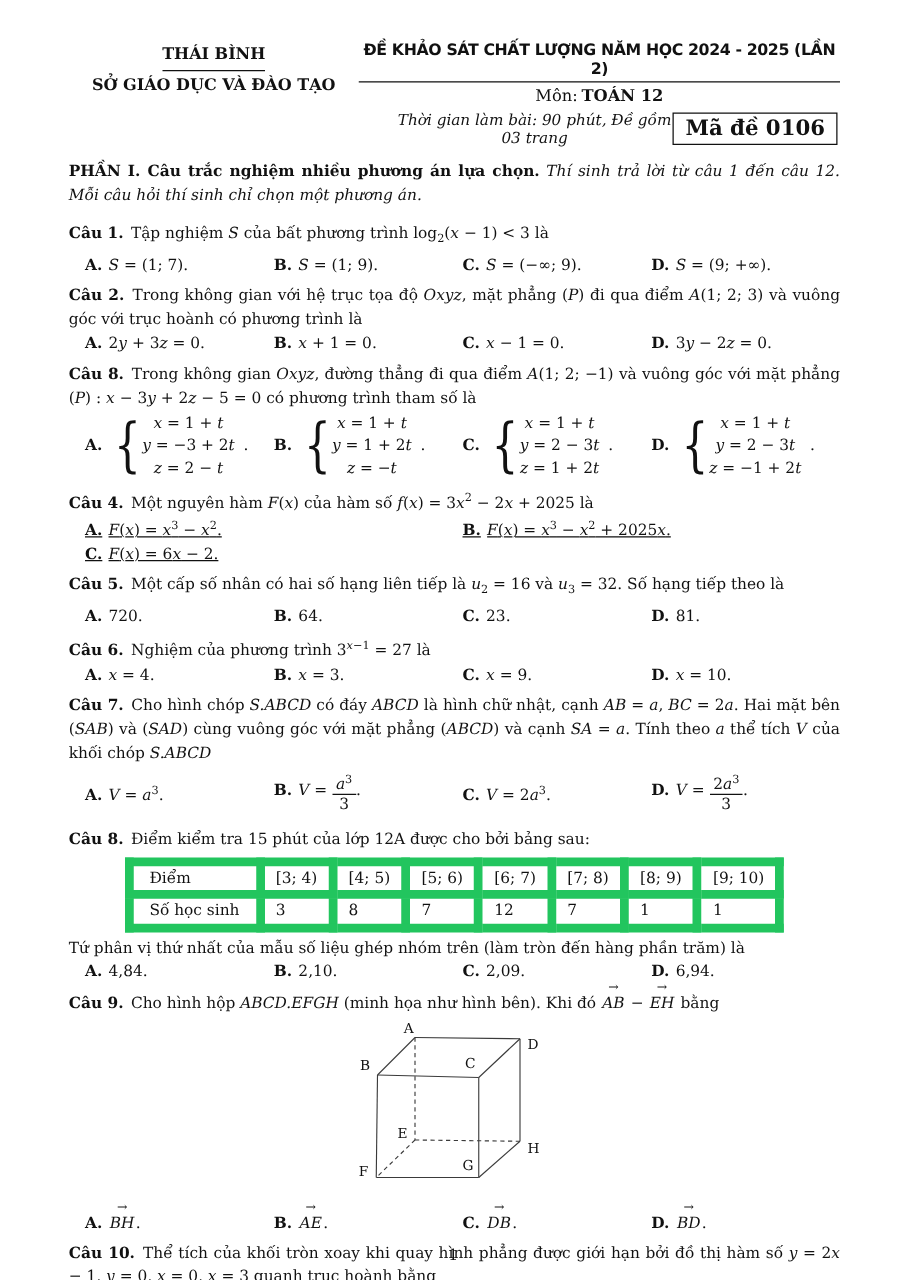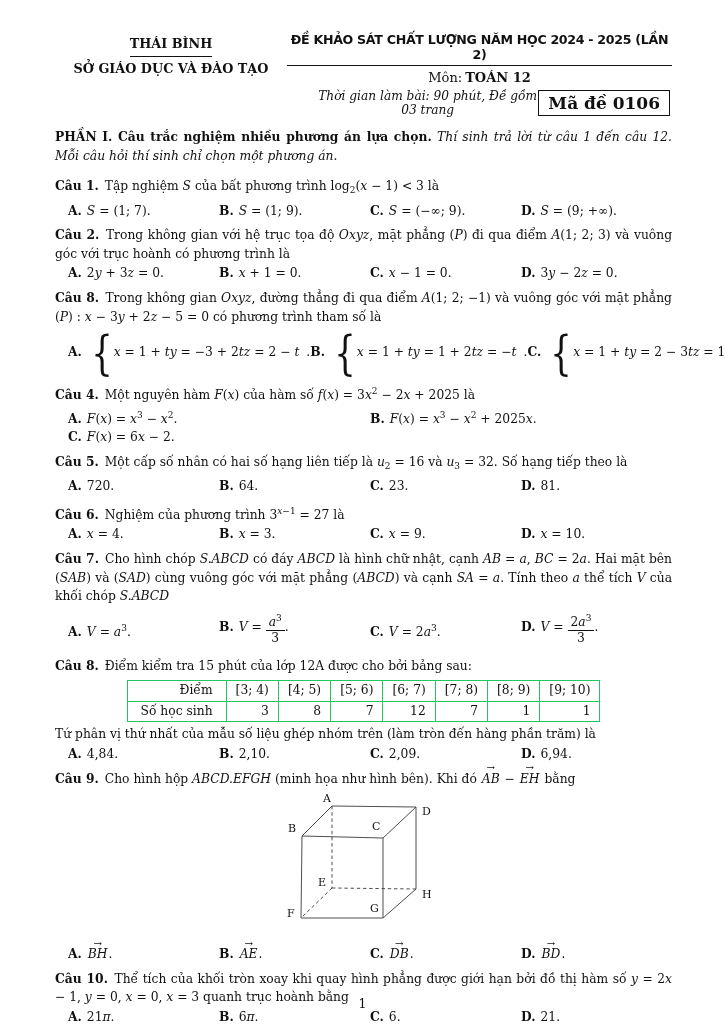--- a/index.html
+++ b/index.html
@@ -24,51 +24,51 @@
   .part1{margin-top:11px;text-align:justify;line-height:18.6px;}
   .part1-title{font-weight:bold;}
   .part1-instr{font-style:italic;}
 
   
   .question{margin-top:6px;}
   .stem{margin:0;text-align:justify;line-height:18.6px;}
   .qlabel{font-weight:bold;margin-right:2px;}
   .options{display:grid;padding-left:13px;margin-top:1px;line-height:18.6px;}
   .cols4{grid-template-columns:repeat(4,1fr);}
-  .cols2{grid-template-columns:repeat(2,1fr);}
+  .cols2{grid-template-columns:repeat(2,1fr);text-decoration:underline;}
   .opt{display:block;white-space:nowrap;}
   .olabel{font-weight:bold;margin-right:5px;}
   i{font-style:italic;}
   sup{font-size:9px;}
   sub{font-size:9px;}
 
   
   .options.systems{margin-top:3px;align-items:center;}
   .opt.sys{display:flex;align-items:center;}
   .system{display:inline-flex;align-items:center;}
   .brace{font-size:47px;line-height:1;font-weight:normal;transform:scaleX(.72);display:inline-block;
          font-family:"DejaVu Serif",serif;margin-right:-3px;}
-  .syslines{display:flex;line-height:17.8px;text-align:center;}
+  .syslines{display:flex;flex-direction:column;line-height:17.8px;text-align:center;}
   .sysdot{margin-left:7px;}
 
   
   .options.fracs{align-items:center;margin-top:3px;min-height:42px;}
   .frac{display:inline-block;vertical-align:-0.95em;text-align:center;line-height:1.2;}
   .frac .num{display:block;border-bottom:1px solid #111;padding:0 3px;}
   .frac .den{display:block;}
 
   
   .vec{position:relative;display:inline-block;font-style:italic;padding:0 1px;}
   .vec::after{content:'\2192';position:absolute;left:0;right:0;top:-10.5px;font-size:10px;
               text-align:center;font-style:normal;}
 
   
   .tablewrap{text-align:center;margin:5px 0 3px;}
   .score-table{border-collapse:collapse;margin:0 auto;}
-  .score-table td{border:1px solid #22c55e;text-align:right;padding:1px 9px;font-size:12.3px;line-height:17.5px;}
+  .score-table td{border:7px solid #22c55e;text-align:left;padding:1px 9px;font-size:12.3px;line-height:17.5px;}
   .score-table td.first{padding:1px 13px;}
 
   
   .figwrap{text-align:center;margin:4px 0 2px;}
   .boxfig text{font-family:"DejaVu Serif",serif;font-size:11px;fill:#111;}
   .boxfig line{stroke:#3a3a3a;stroke-width:0.9;}
   .boxfig line.hidden{stroke-dasharray:3.4,2.8;}
 
   .page-number{position:absolute;bottom:13px;left:0;right:0;text-align:center;font-size:12.5px;}
 </style>

